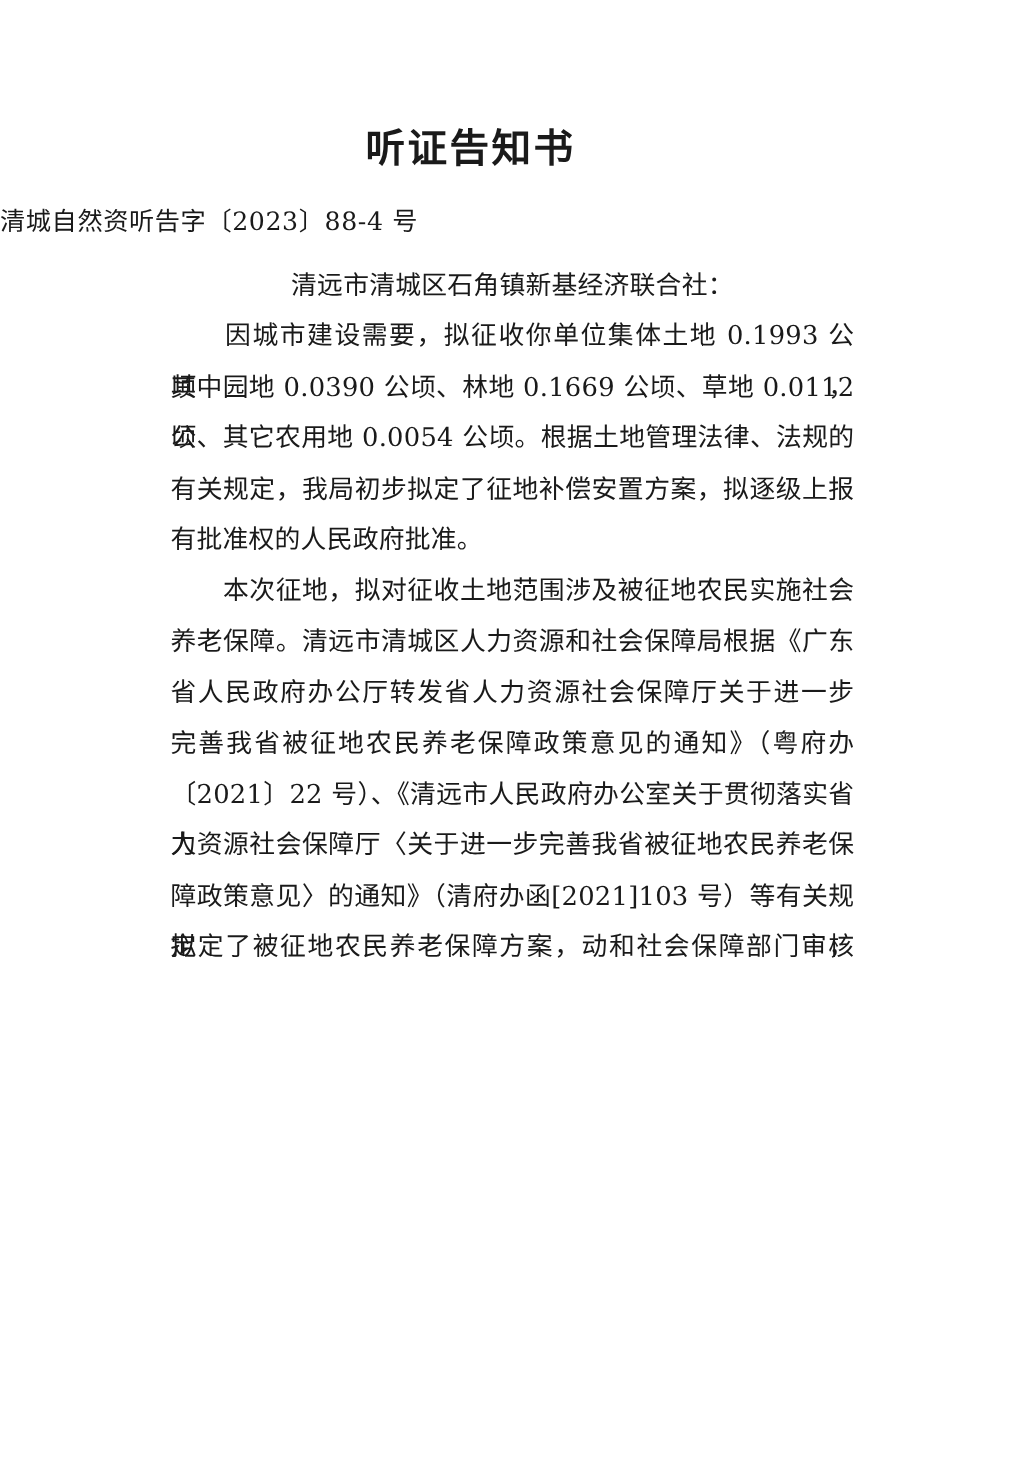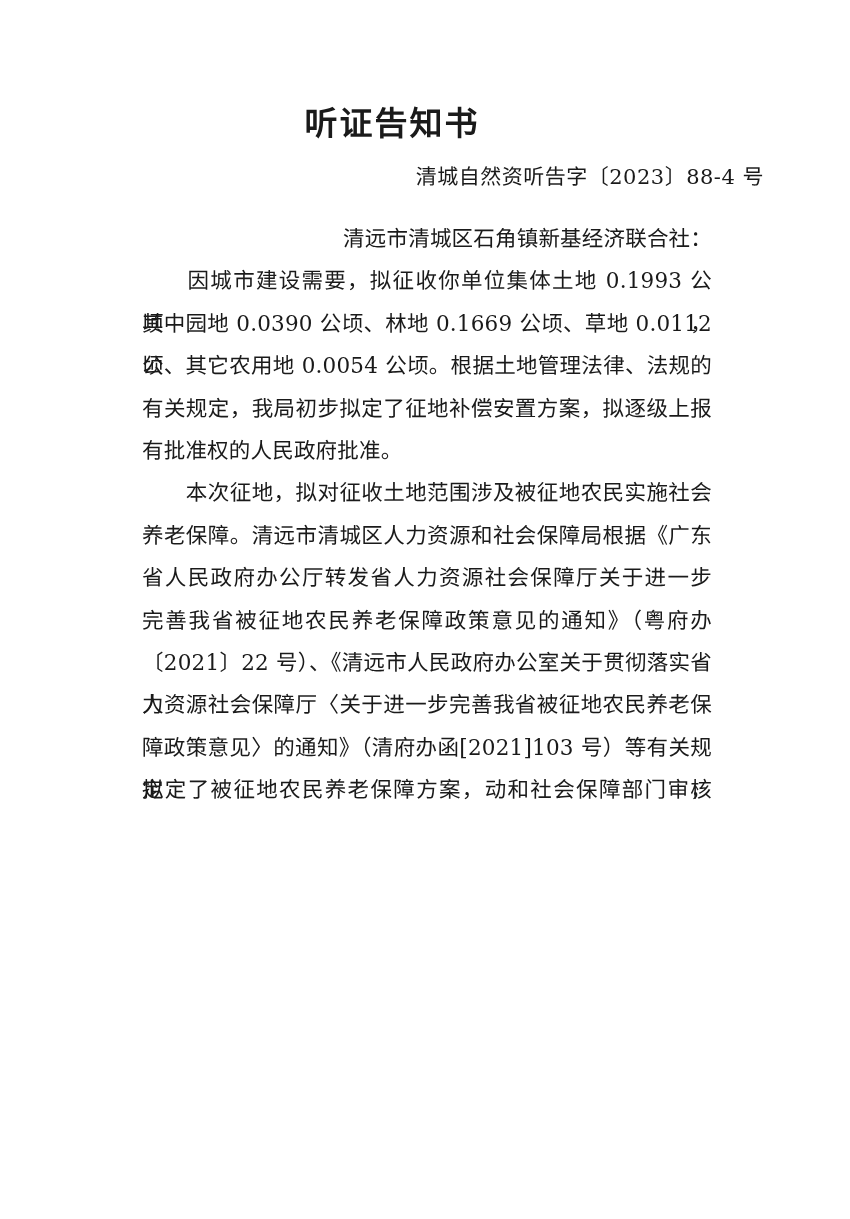--- a/index.html
+++ b/index.html
@@ -33,45 +33,45 @@
     text-align: center;
     font-size: 33px;
     font-weight: bold;
     letter-spacing: 2px;
     font-family: "DejaVu Sans", "Liberation Sans", sans-serif;
     line-height: 1.2;
   }
 
   .doc-number {
     position: absolute;
-    top: 164px;
+    top: 172px;
     left: 0;
     width: 764px;
-    text-align: right;
+    text-align: left;
     font-size: 21px;
     letter-spacing: 0.5px;
     line-height: 1.3;
     font-family: "DejaVu Serif", "Liberation Serif", serif;
   }
 
   
   .body-area {
     position: absolute;
     top: 218px;
     left: 142px;
     width: 570px;
   }
 
   .doc-line {
     font-size: 21.5px;
     line-height: 42.4px;
     height: 42.4px;
     letter-spacing: 0.2px;
     white-space: pre;
-    text-align: right;
+    text-align: center;
     font-family: "DejaVu Serif", "Liberation Serif", serif;
   }
 
   .doc-line.justify {
     text-align: justify;
     text-align-last: justify;
     white-space: normal;
   }
 
   .doc-line.last {

